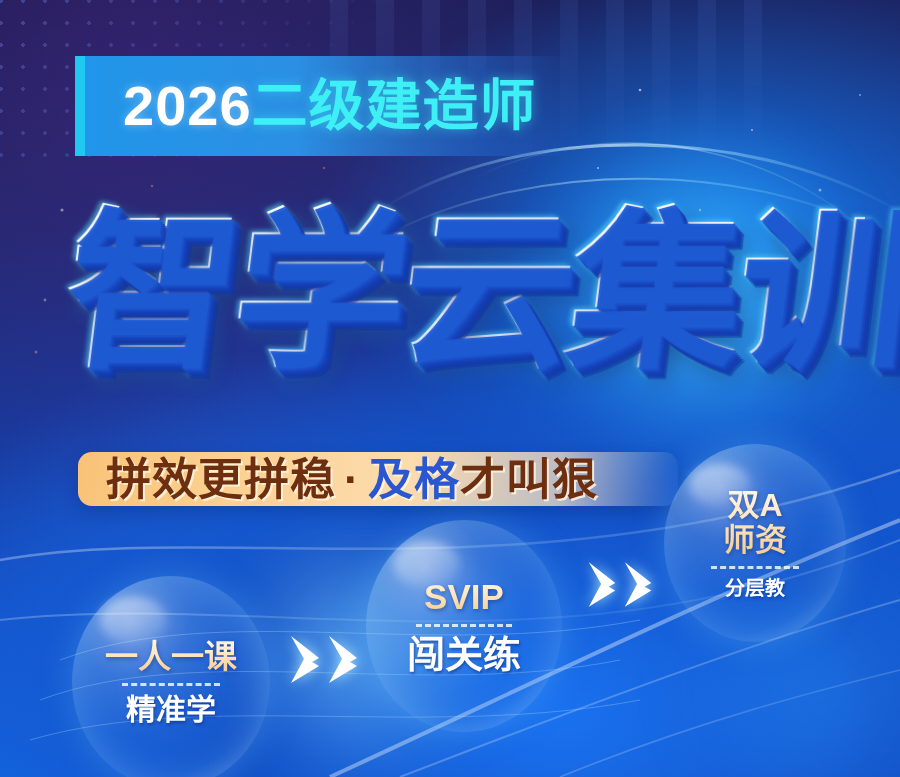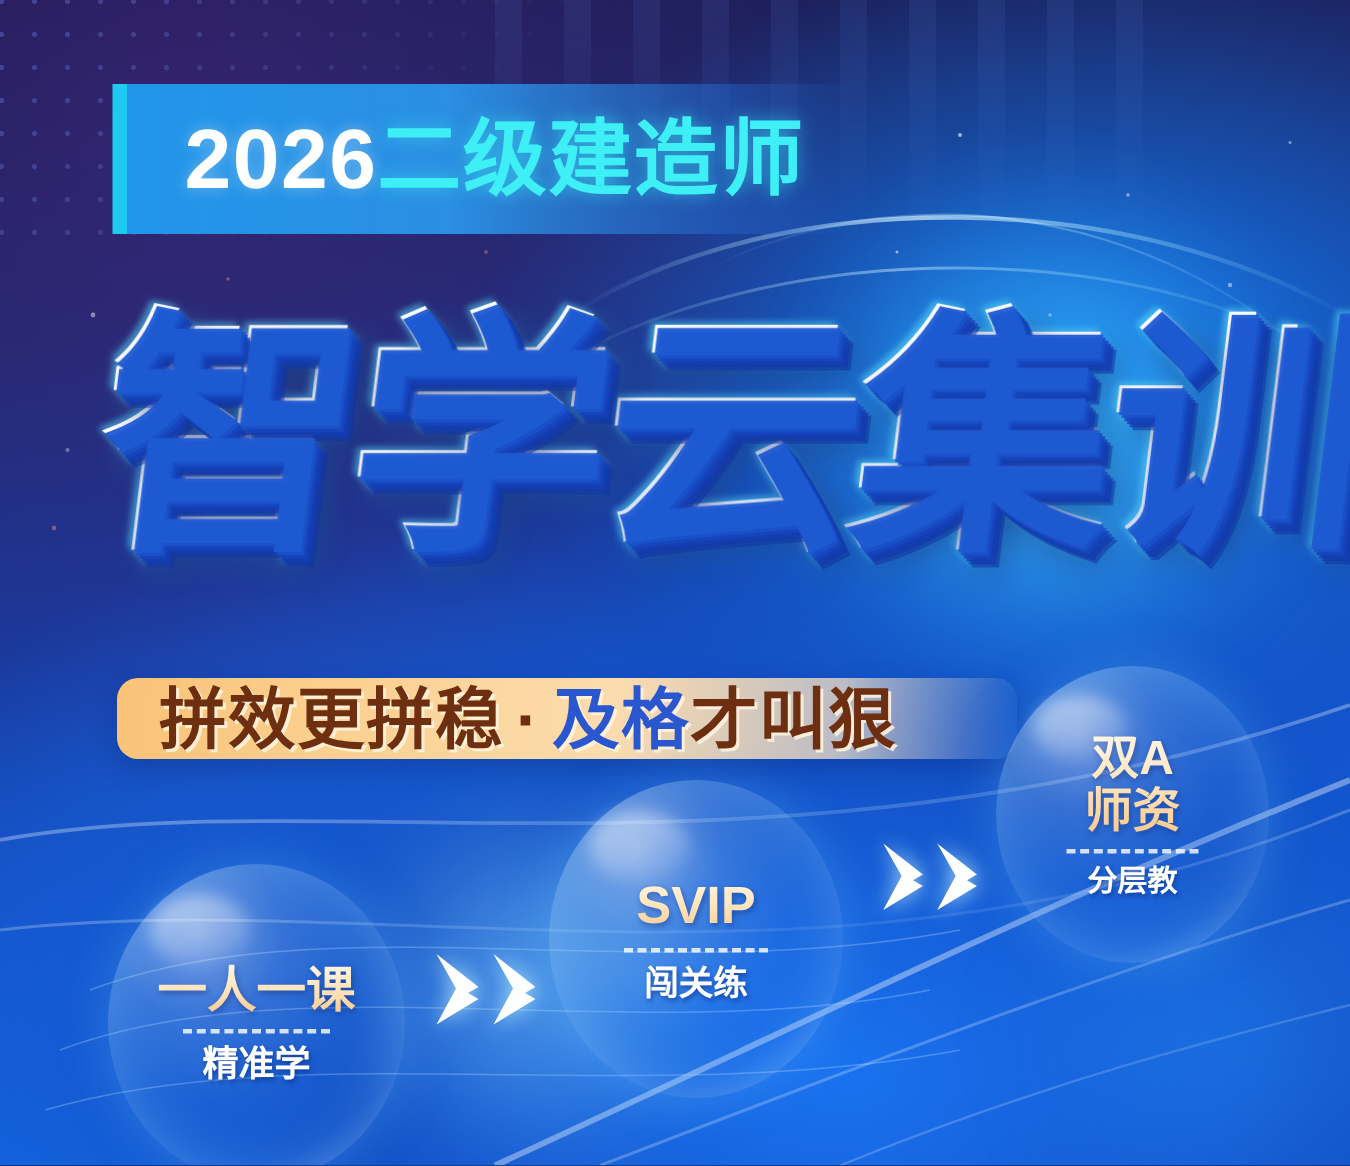--- a/index.html
+++ b/index.html
@@ -123,26 +123,26 @@
     margin:9px 0 9px 0;
   }
   .b-bot{
     font-weight:bold;color:#ffffff;line-height:1;
     text-shadow:1px 2px 3px rgba(10,40,125,.55);
   }
 
   #bubble-1{left:72px;top:576px;width:198px;height:212px;}
   #bubble-1 .b-top{font-size:33px;}
   #bubble-1 .b-div{width:98px;}
-  #bubble-1 .b-bot{font-size:24px;text-align:right;}
+  #bubble-1 .b-bot{font-size:30px;text-align:right;}
 
   #bubble-2{left:366px;top:520px;width:196px;height:212px;}
   #bubble-2 .b-top{font-size:35px;}
   #bubble-2 .b-div{width:96px;}
-  #bubble-2 .b-bot{font-size:23px;}
+  #bubble-2 .b-bot{font-size:38px;}
 
   #bubble-3{left:664px;top:444px;width:182px;height:198px;align-items:center;}
   #bubble-3 .b-top{font-size:32px;}
   #bubble-3 .b-div{width:88px;}
   #bubble-3 .b-bot{font-size:20px;}
 
   
   .chevrons{position:absolute;display:flex;gap:2px;pointer-events:none;}
   #arrow-1{left:288px;top:632px;}
   #arrow-2{left:586px;top:558px;}

